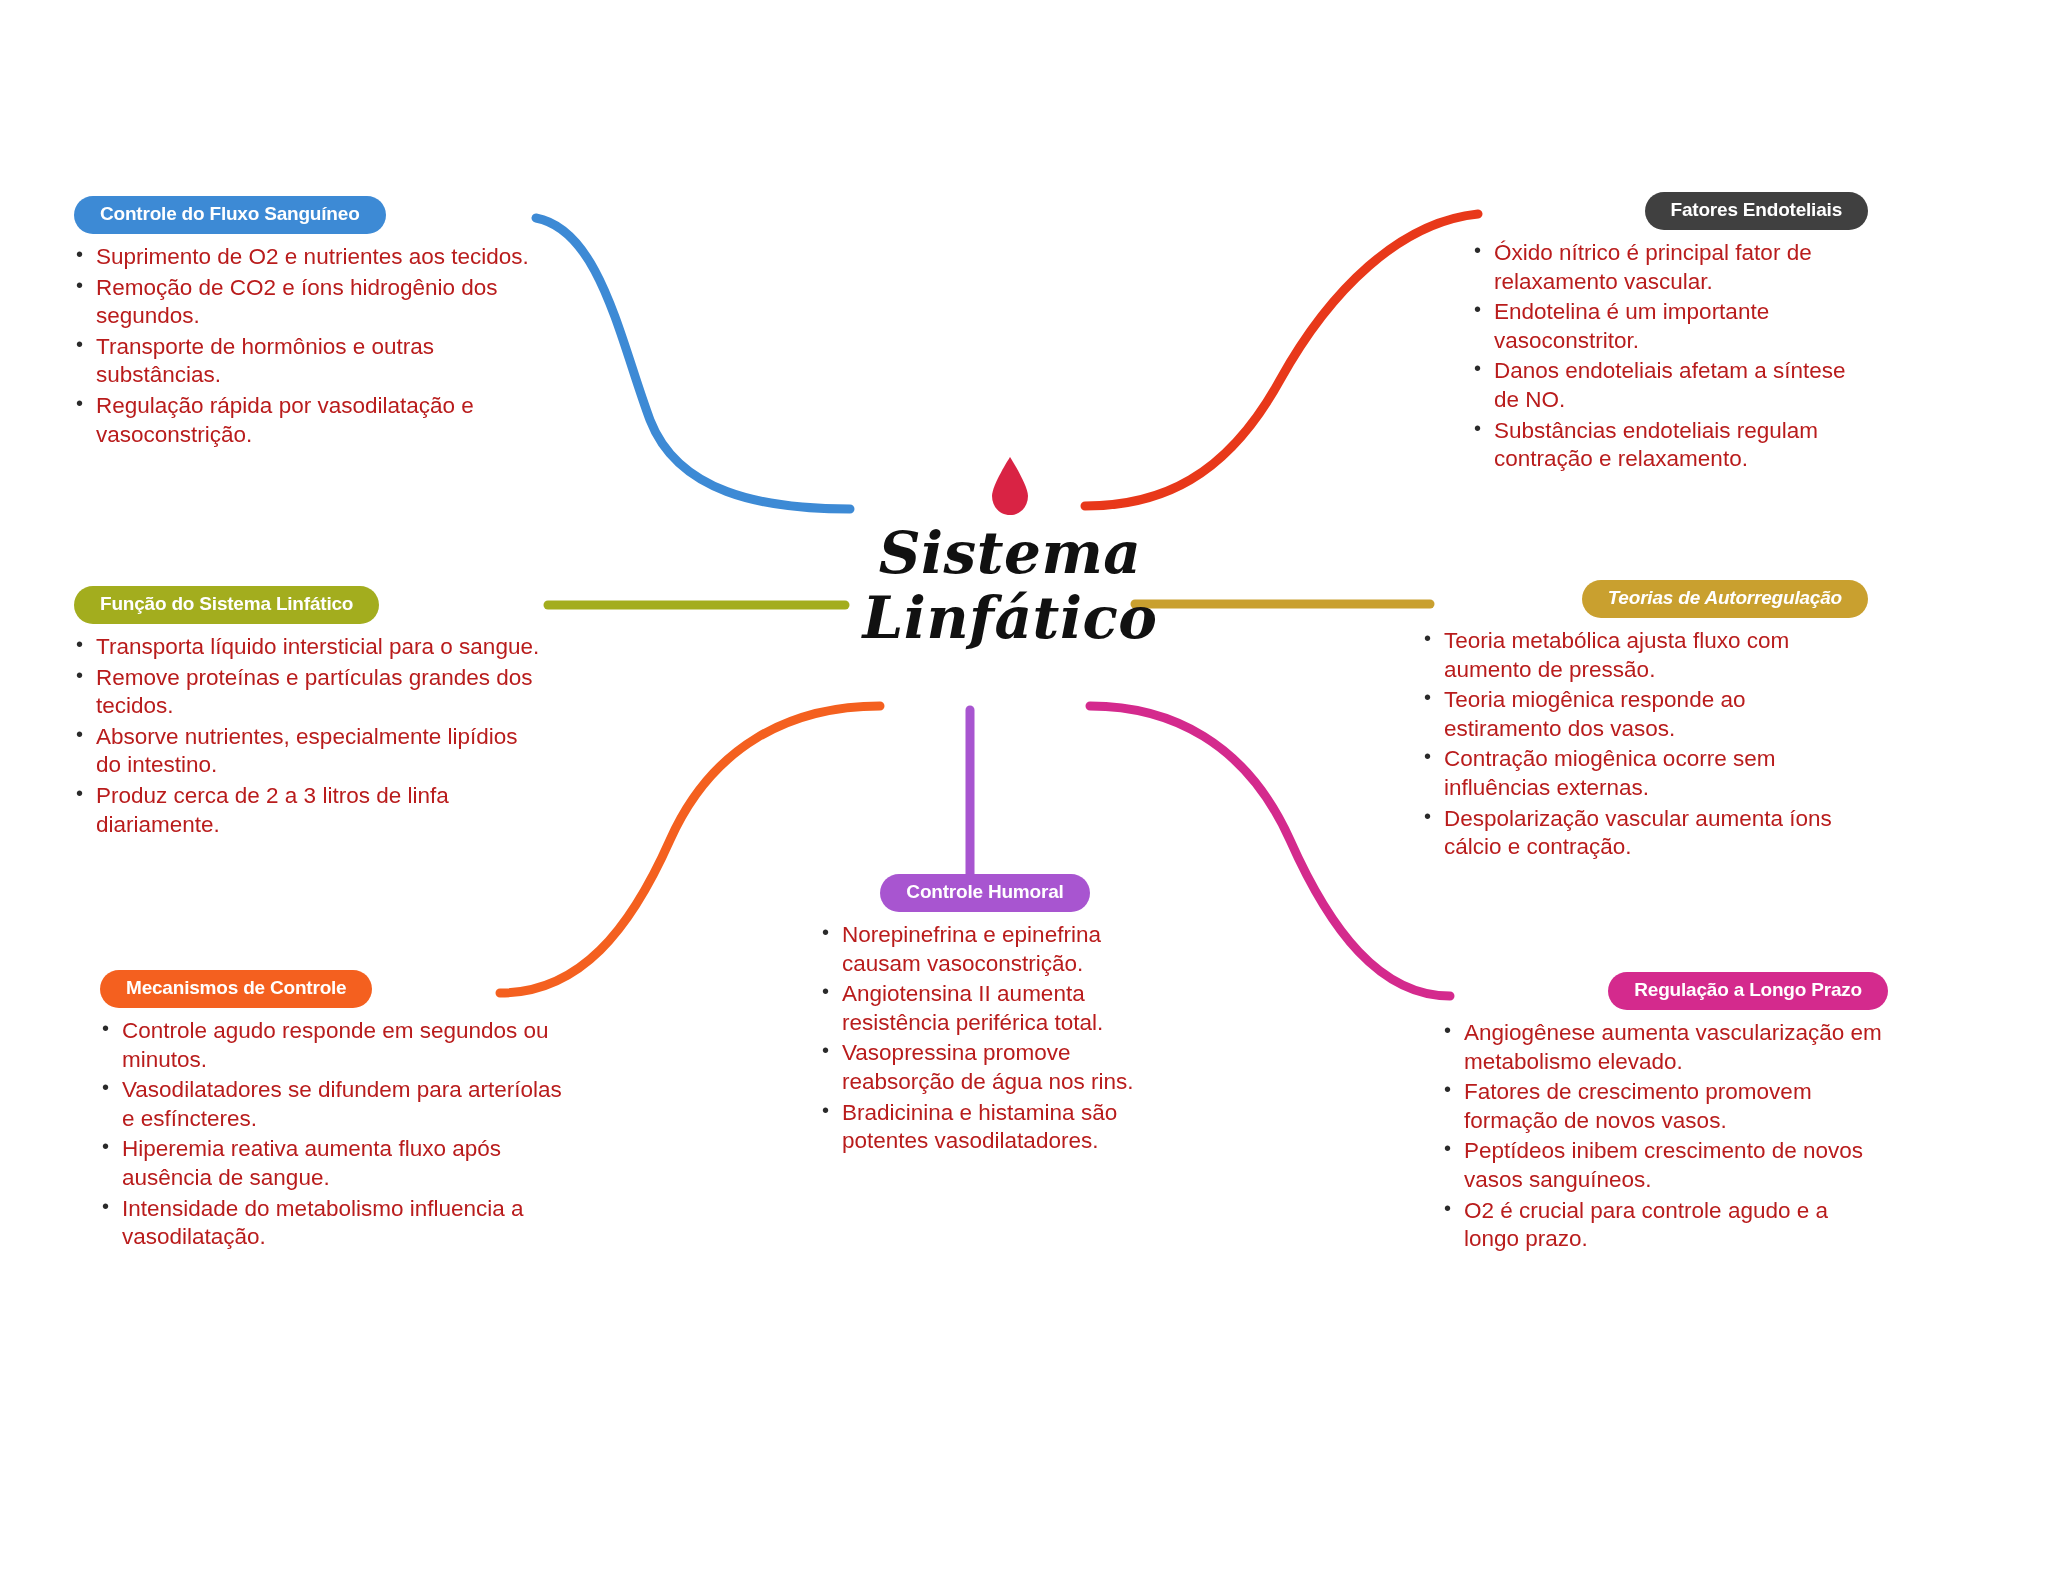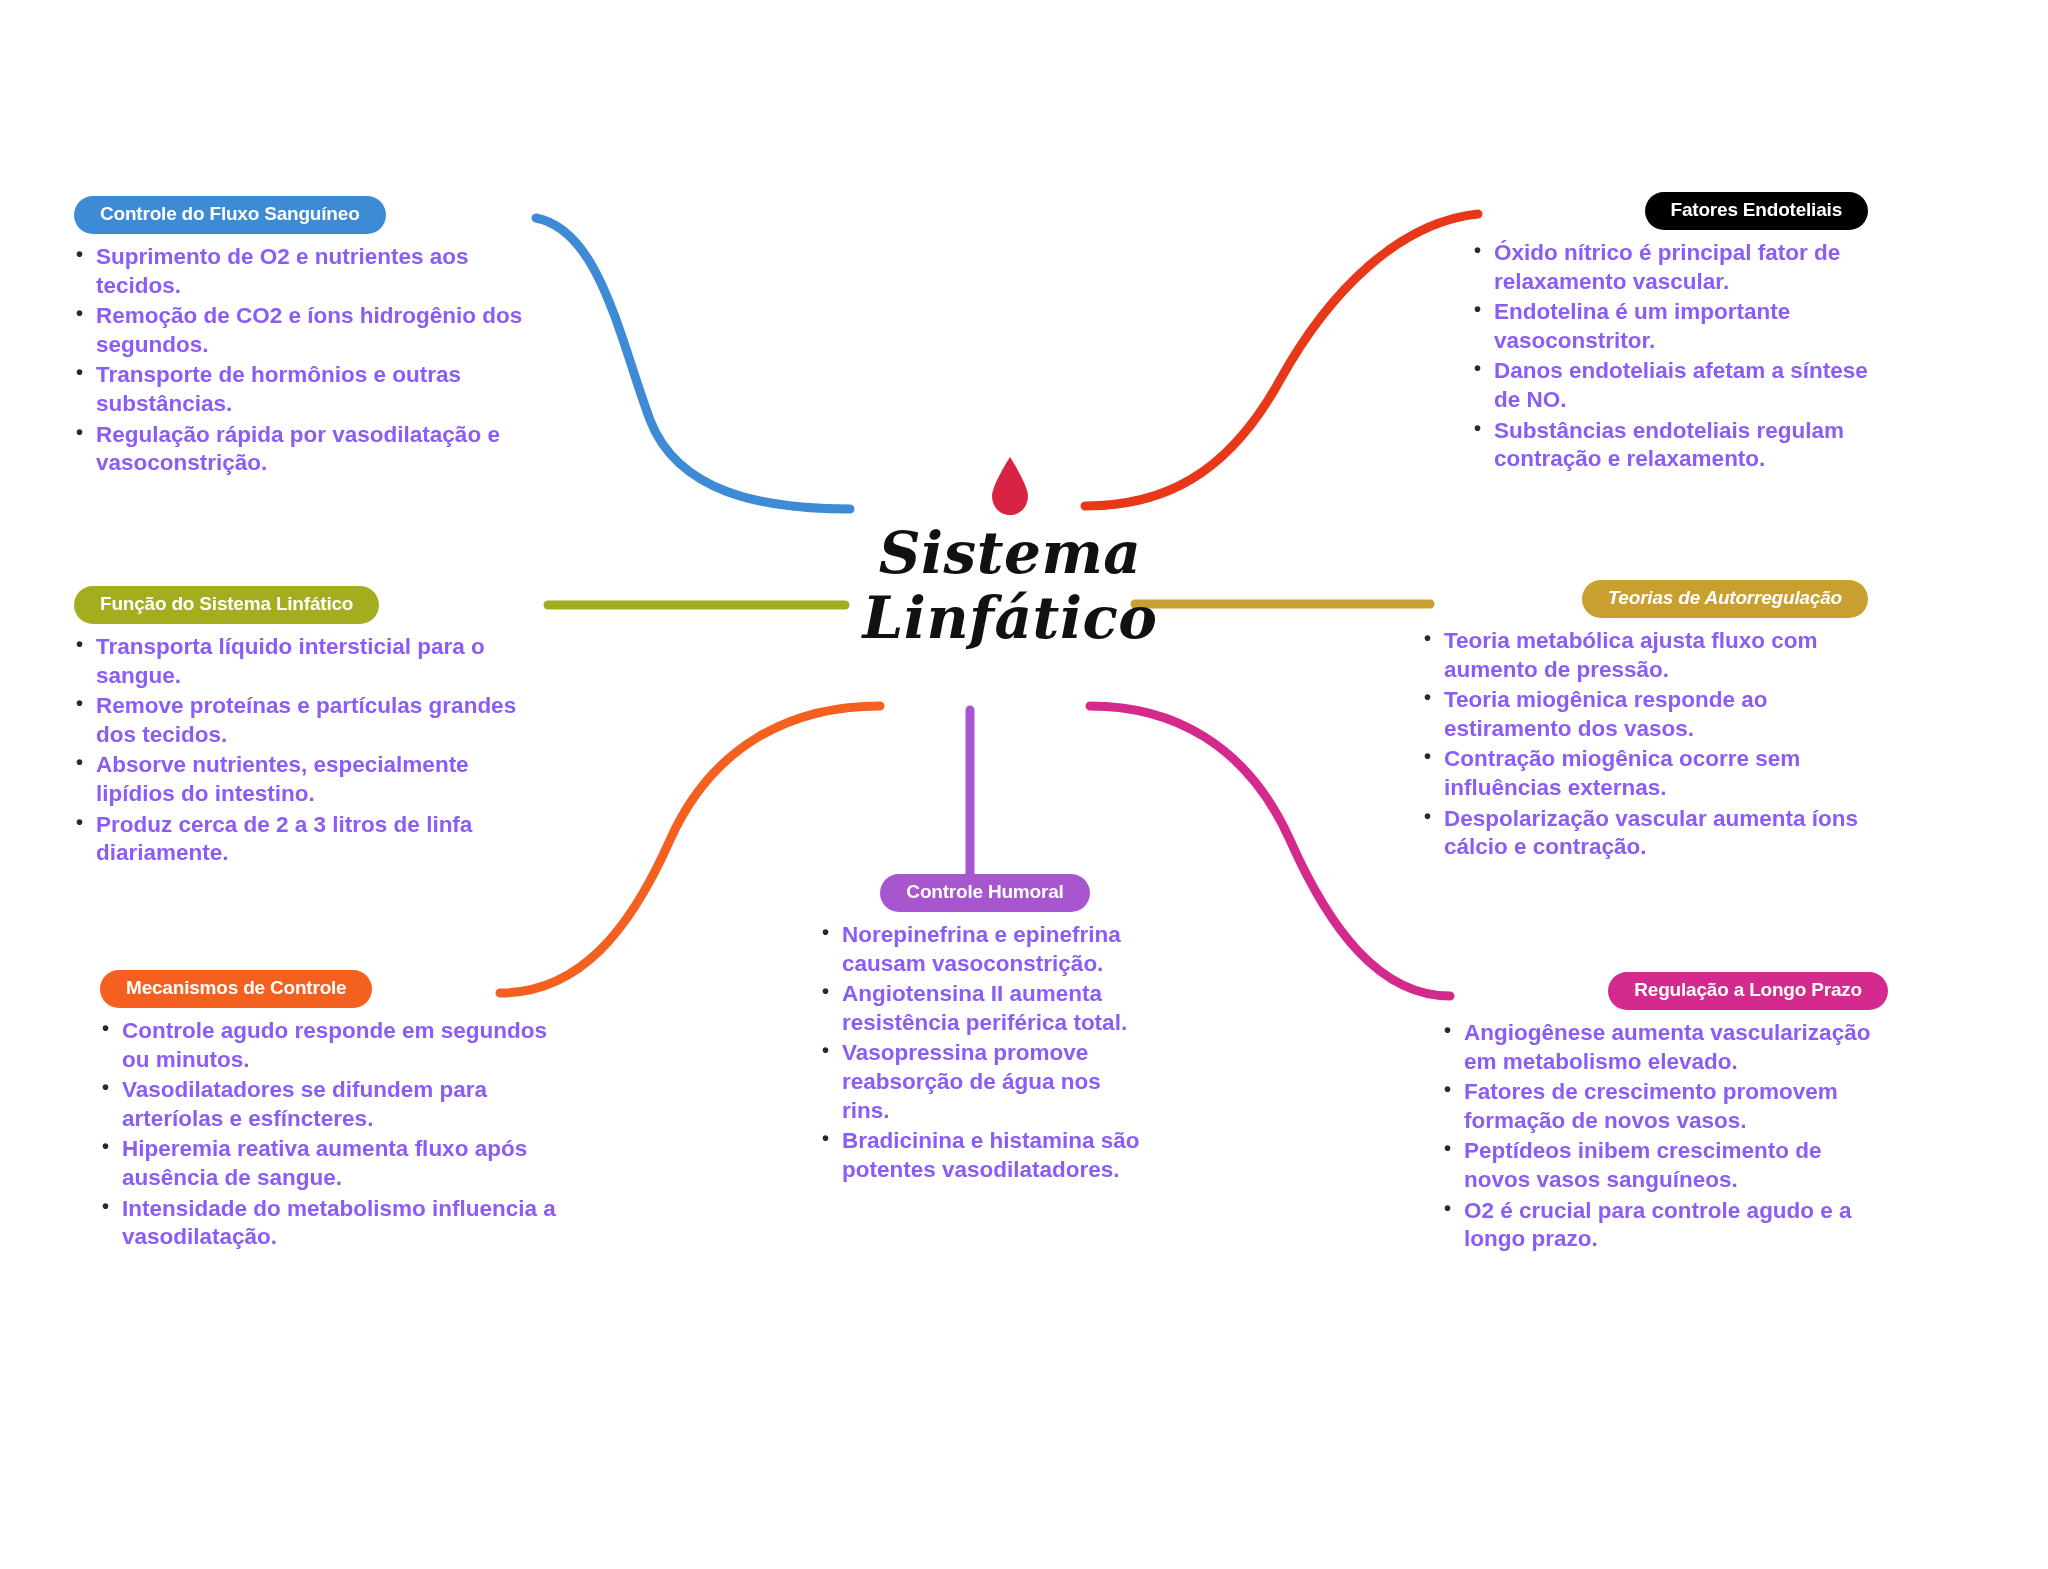--- a/index.html
+++ b/index.html
@@ -77,24 +77,23 @@
   ul.bullets {
     list-style: none;
     margin-top: 9px;
   }
 
   ul.bullets li {
     position: relative;
     padding-left: 22px;
     font-size: 22.5px;
     line-height: 1.27;
-    color: #8b5cf6;
+    color: #b91c1c;
     margin-bottom: 2px;
     text-align: left;
-    font-weight: bold;
   }
 
   ul.bullets li::before {
     content: "\2022";
     position: absolute;
     left: 2px;
     top: -1px;
     font-size: 20px;
     color: #2a2a2a;
   }
@@ -178,21 +177,21 @@
     <span class="pill" style="background-color: rgb(168, 85, 208); margin-top: 6px;">Controle Humoral</span>
     <ul class="bullets">
       <li>Norepinefrina e epinefrina causam vasoconstrição.</li>
       <li>Angiotensina II aumenta resistência periférica total.</li>
       <li>Vasopressina promove reabsorção de água nos rins.</li>
       <li>Bradicinina e histamina são potentes vasodilatadores.</li>
     </ul>
   </div>
 
   <div class="branch align-right" id="b-endoteliais">
-    <span class="pill" style="background-color: #000000;">Fatores Endoteliais</span>
+    <span class="pill" style="background-color: #404040;">Fatores Endoteliais</span>
     <ul class="bullets">
       <li>Óxido nítrico é principal fator de relaxamento vascular.</li>
       <li>Endotelina é um importante vasoconstritor.</li>
       <li>Danos endoteliais afetam a síntese de NO.</li>
       <li>Substâncias endoteliais regulam contração e relaxamento.</li>
     </ul>
   </div>
 
   <div class="branch align-right" id="b-teorias">
     <span class="pill" style="background-color: rgb(201, 160, 47); font-style: italic;">Teorias de Autorregulação</span>

